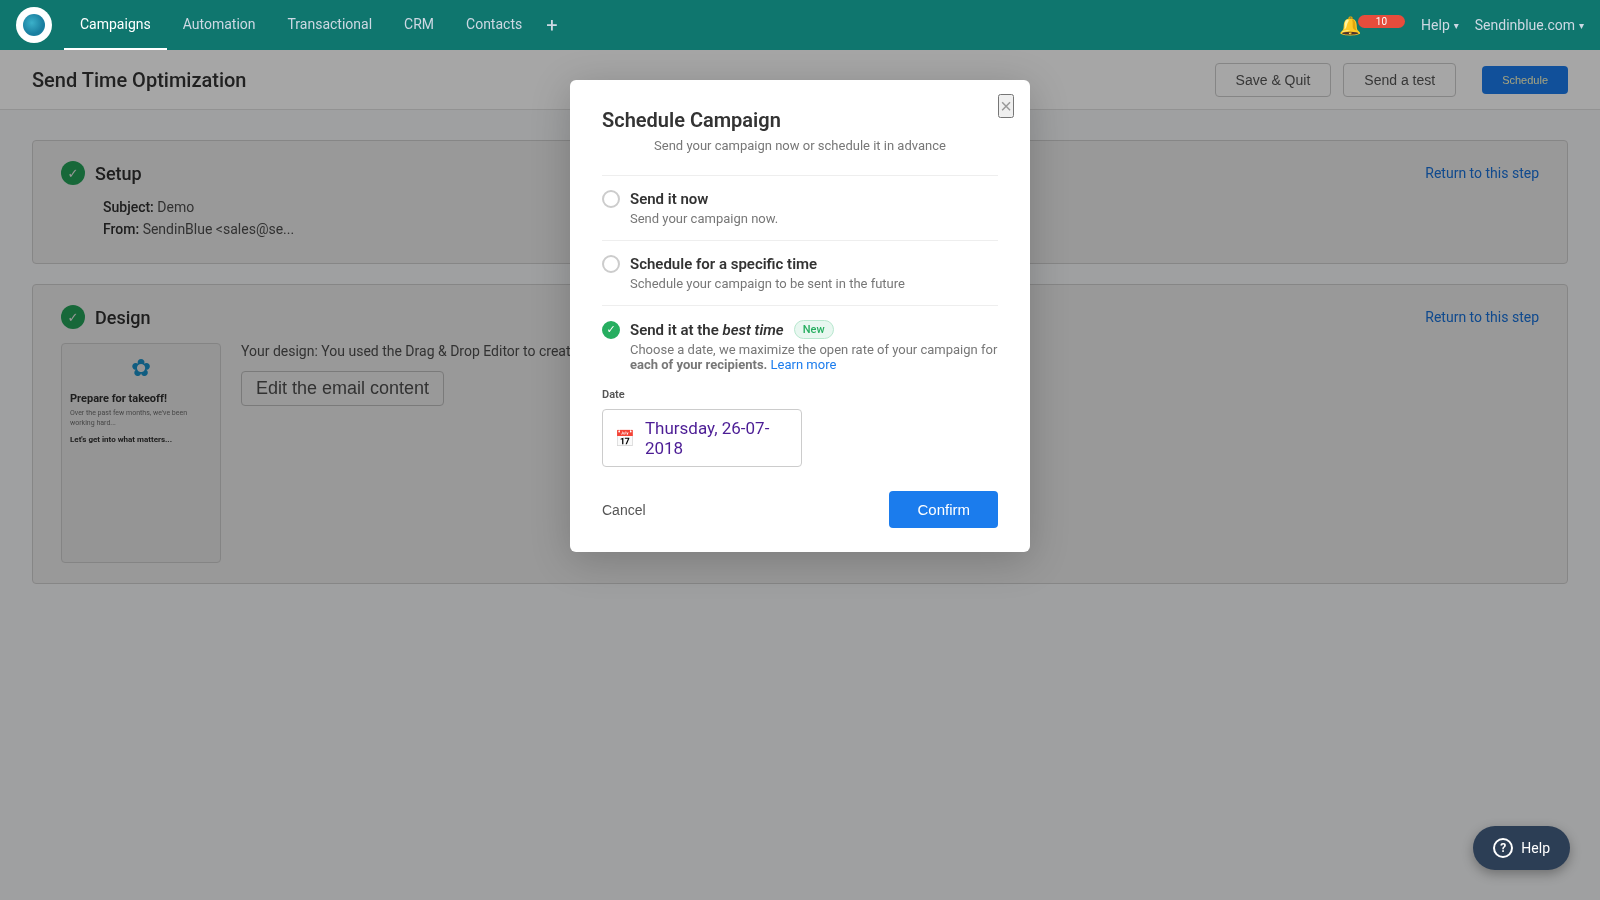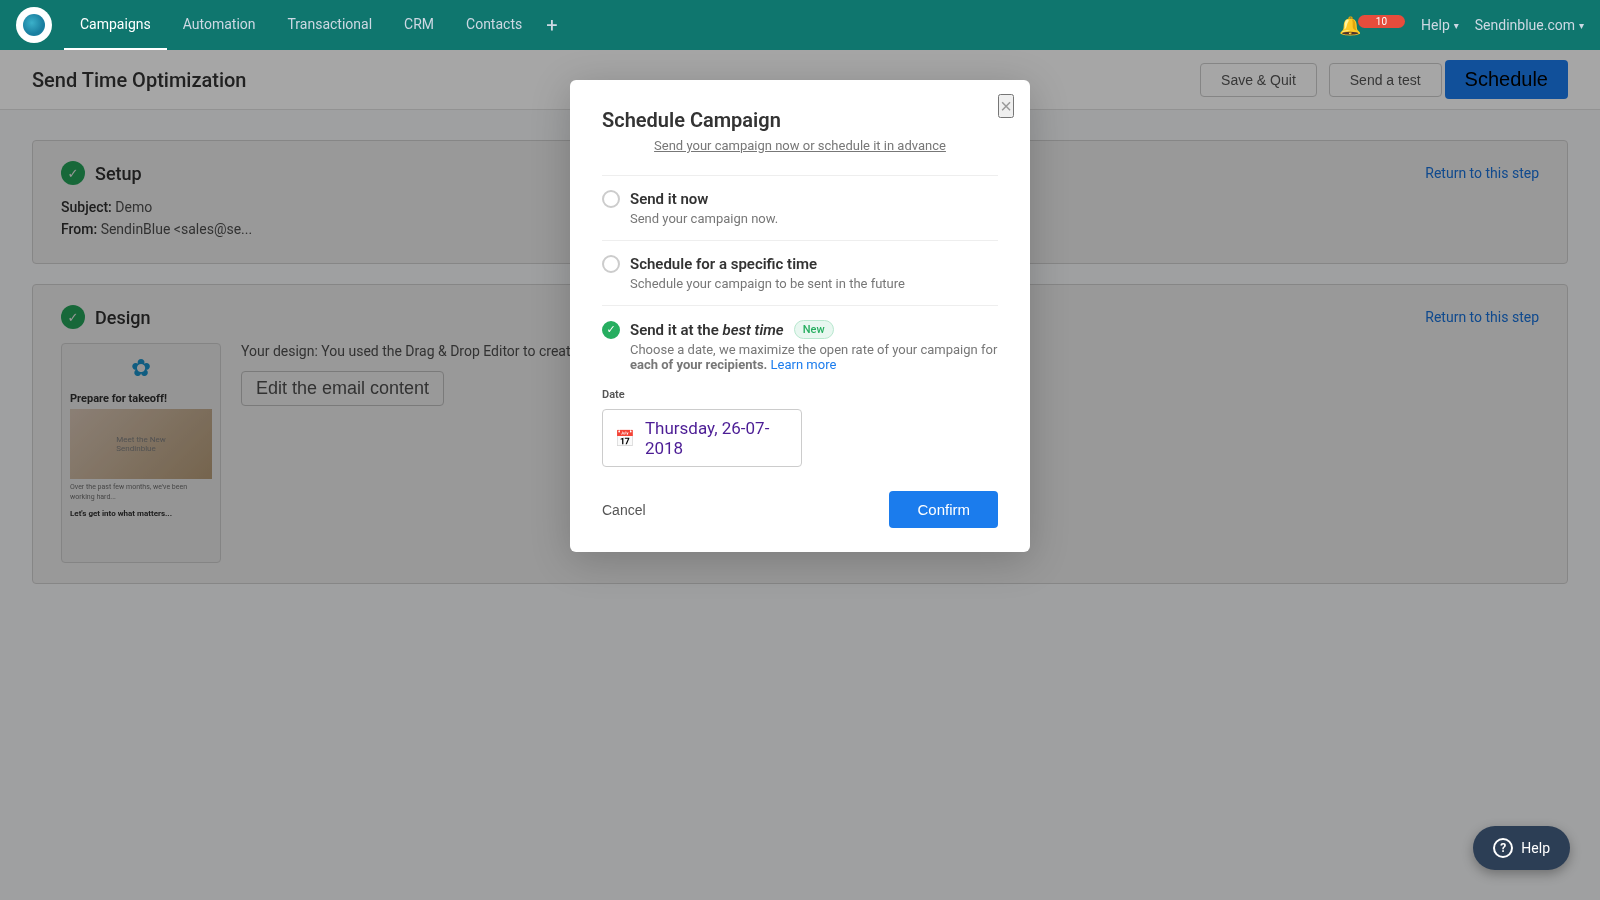--- a/index.html
+++ b/index.html
@@ -91,27 +91,27 @@
       border: 1px solid #ccc;
       background: #fff;
       border-radius: 4px;
       font-size: 14px;
       color: #555;
       cursor: pointer;
       margin-left: 12px;
     }
     .header-btn-primary {
       background: #1b7ced;
-      color: #000000;
+      color: #fef9c3;
       border: none;
       padding: 8px 20px;
       border-radius: 4px;
-      font-size: 20px;
-      cursor: pointer;
-      margin-left: 3px;
+      font-size: 11px;
+      cursor: pointer;
+      margin-left: 26px;
     }
 
     
     .content-body {
       padding: 30px 32px;
       filter: brightness(0.92);
     }
     .step-card {
       background: #fff;
       border-radius: 4px;
@@ -128,21 +128,21 @@
     }
     .step-check {
       width: 24px; height: 24px;
       background: #27ae60;
       border-radius: 50%;
       display: flex; align-items: center; justify-content: center;
       color: #fff; font-size: 13px;
     }
     .return-link { color: #1b7ced; font-size: 14px; cursor: pointer; }
     .step-details { margin-top: 14px; font-size: 14px; color: #555; }
-    .step-detail-row { margin-bottom: 6px; }
+    .step-detail-row { margin-bottom: 6px; margin-left: 42px; }
     .step-detail-label { font-weight: 500; color: #333; }
 
     .design-preview {
       display: flex; gap: 20px; margin-top: 14px;
     }
     .design-thumb {
       width: 160px; min-height: 220px;
       background: #f9f9f9;
       border: 1px solid #ddd;
       border-radius: 4px;
@@ -204,21 +204,20 @@
       line-height: 1;
     }
     .modal-title {
       font-size: 20px; font-weight: 600; color: #333;
       margin-bottom: 6px;
     }
     .modal-subtitle {
       text-align: center;
       font-size: 13px; color: #777;
       margin-bottom: 22px;
-      text-decoration: underline;
     }
     .modal-divider { border: none; border-top: 1px solid #eee; margin: 14px 0; }
 
     
     .radio-option { margin-bottom: 14px; }
     .radio-row {
       display: flex; align-items: center; gap: 10px;
       margin-bottom: 3px;
     }
     .radio-circle {
@@ -388,23 +387,20 @@
           <div class="step-check">✓</div>
           <span>Design</span>
         </div>
         <a class="return-link">Return to this step</a>
       </div>
       <div class="design-preview">
         <div class="design-thumb">
           <div class="design-thumb-icon">✿</div>
           <div class="design-thumb-content">
             <div class="design-thumb-title">Prepare for takeoff!</div>
-            <div class="design-thumb-img">
-              <span style="font-size:8px;color:#888">Meet the New<br>Sendinblue</span>
-            </div>
             <p style="font-size:7px;color:#777;margin-top:4px;line-height:1.4">Over the past few months, we've been working hard...</p>
             <div style="font-size:8px;font-weight:bold;color:#333;margin-top:6px">Let's get into what matters...</div>
           </div>
         </div>
         <div class="design-info">
           <div class="design-desc">
             <span>Your design:</span>
             <span>You used the Drag &amp; Drop Editor to create your email</span>
           </div>
           <button class="edit-btn">Edit the email content</button>

